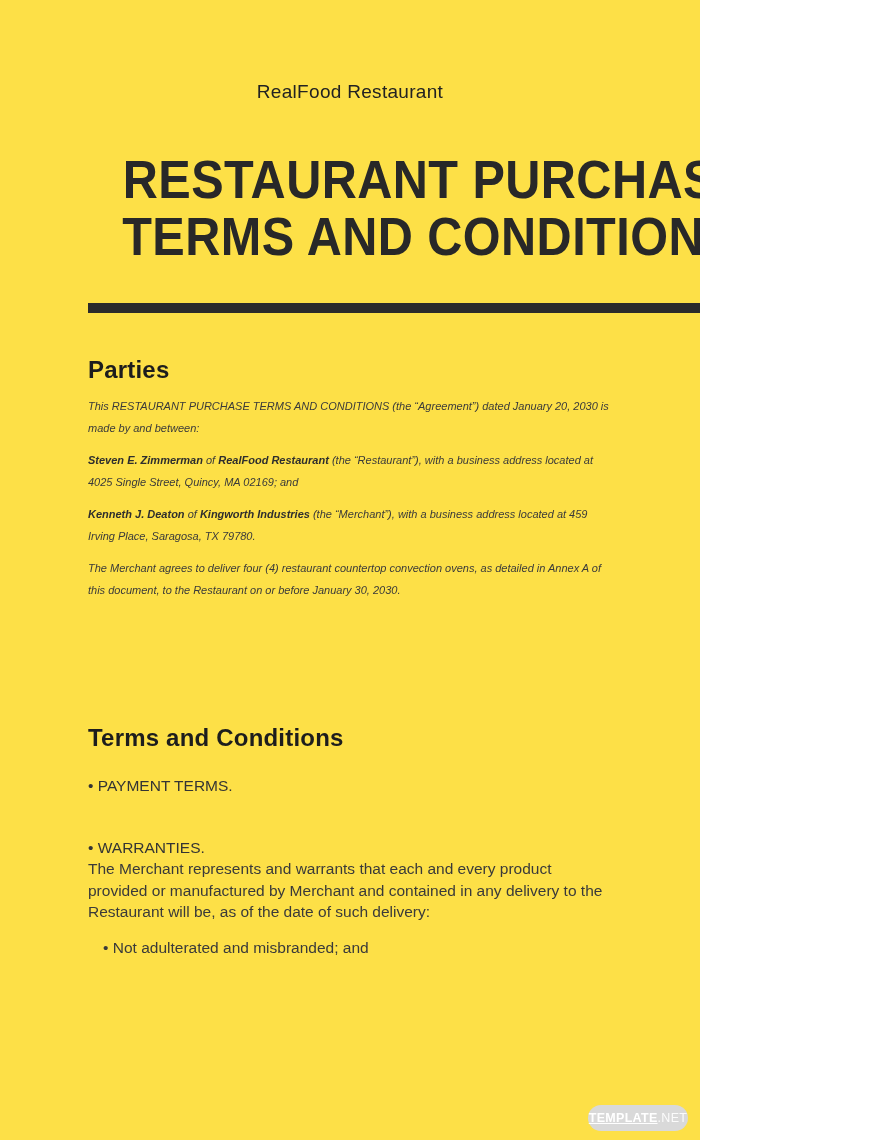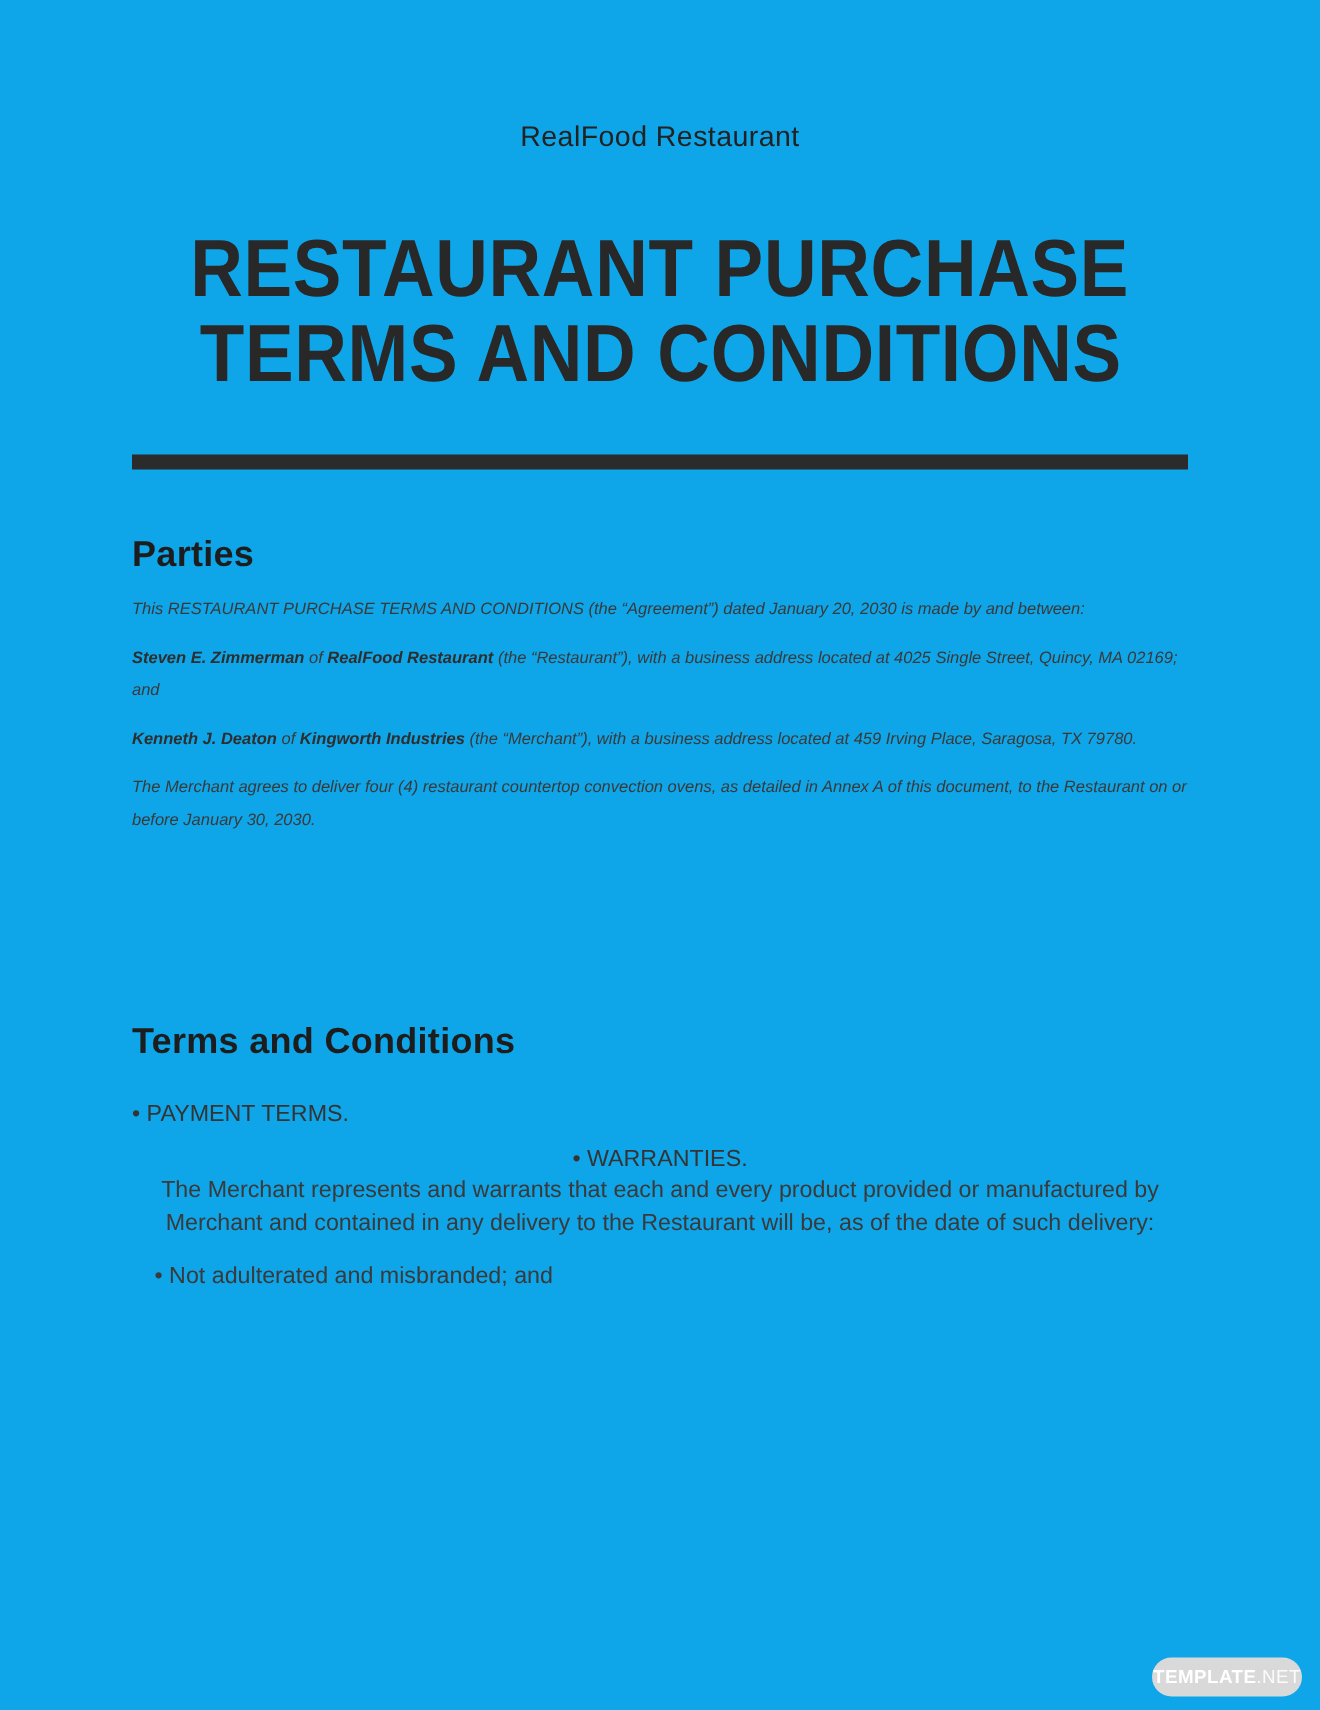--- a/index.html
+++ b/index.html
@@ -1,21 +1,21 @@
 <!DOCTYPE html>
 <html><head>
 <meta charset="utf-8">
 <style>
   * { margin: 0; padding: 0; box-sizing: border-box; }
   html, body { background: #ffffff; }
   .page {
     position: relative;
-    width: 880px;
+    width: 700px;
     height: 1140px;
-    background: #0ea5e9;
+    background: #fde047;
     overflow: hidden;
     font-family: "Liberation Sans", sans-serif;
     color: #3a3a3a;
   }
   .content {
     padding: 80px 88px 0 88px;
   }
   .company-name {
     text-align: center;
     font-size: 19px;
@@ -65,21 +65,21 @@
     color: #3a3a3a;
     font-style: italic;
   }
   p.body-para b { color: #2e2e2e; }
   .term-item {
     margin-top: 22px;
     font-size: 15.5px;
     line-height: 21.5px;
     color: #3a3a3a;
   }
-  .term-item + .term-item { margin-top: 8px; text-align: center; }
+  .term-item + .term-item { margin-top: 40px; }
   .term-label { display: block; color: #343434; }
   .sub-bullet {
     margin-top: 14px;
     padding-left: 15px;
     font-size: 15.5px;
     line-height: 21.5px;
     color: #3a3a3a;
   }
   .template-badge {
     position: absolute;
@@ -90,21 +90,21 @@
     border-radius: 13px;
     background: #d9d9d9;
     display: flex;
     align-items: center;
     justify-content: center;
     font-size: 12.5px;
     letter-spacing: 0.3px;
     color: #ffffff;
     white-space: nowrap;
   }
-  .template-badge .brand-bold { font-weight: 700; }
+  .template-badge .brand-bold { font-weight: 700; text-decoration: underline; }
   .template-badge .brand-light { font-weight: 400; opacity: 0.9; }
 </style>
 </head>
 <body>
 
 <div class="page">
   <div class="content">
 
     <div class="company-name">RealFood Restaurant</div>
 

